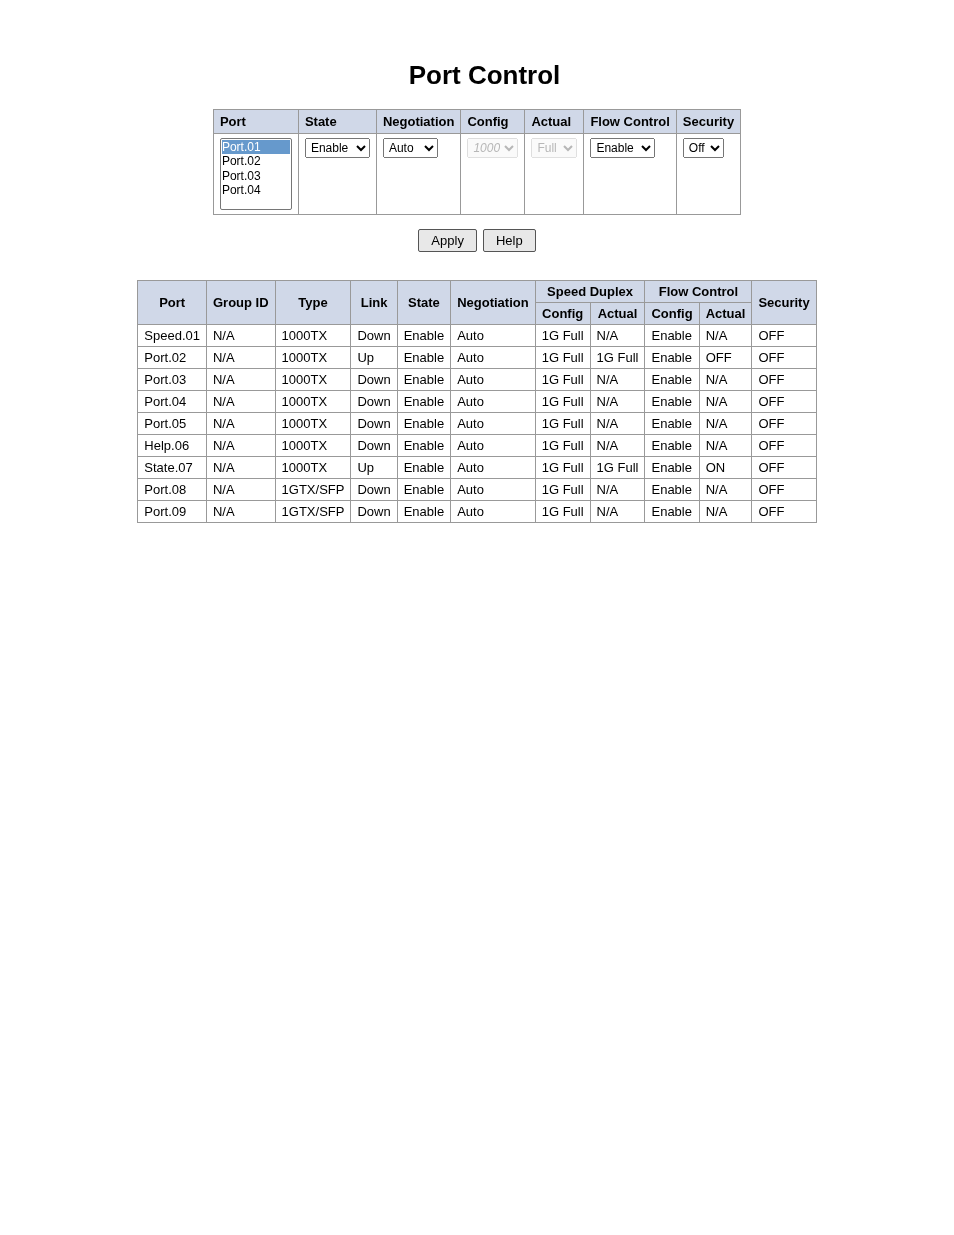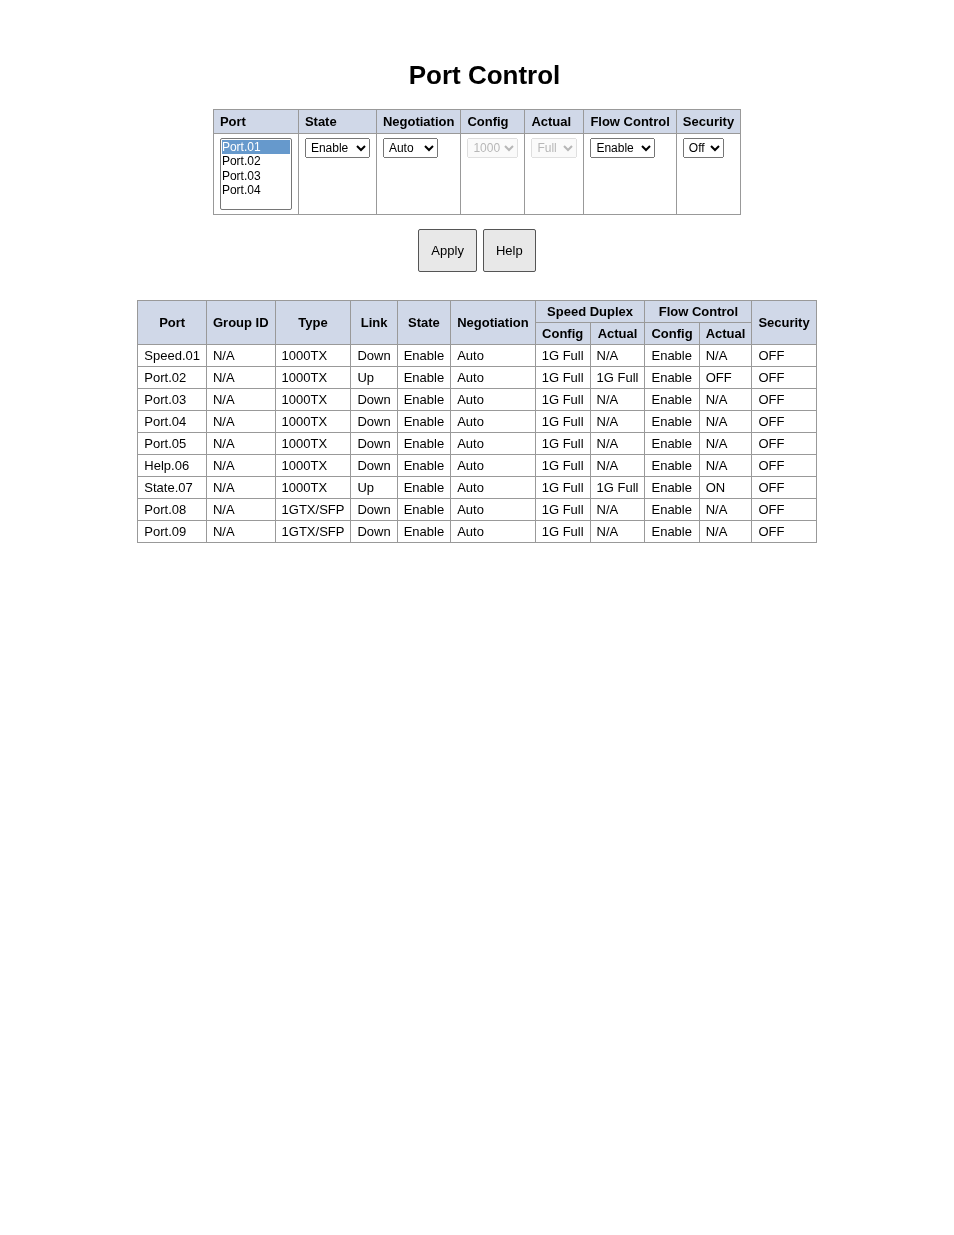--- a/index.html
+++ b/index.html
@@ -49,21 +49,21 @@
     select {
       font-size: 12px;
       padding: 1px;
     }
     .buttons-row {
       display: flex;
       gap: 6px;
       margin-bottom: 28px;
     }
     .btn {
-      padding: 13px 12px;
+      padding: 3px 12px;
       font-size: 13px;
       border: 1px solid #555;
       background: #e8e8e8;
       cursor: pointer;
       border-radius: 2px;
     }
 
     .status-table {
       border-collapse: collapse;
     }
@@ -119,21 +119,21 @@
           <option>Disable</option>
         </select>
       </td>
       <td>
         <select name="negotiation">
           <option selected="">Auto</option>
           <option>Force</option>
         </select>
       </td>
       <td>
-        <select name="speed" disabled="" style="color:#999;">
+        <select name="speed" disabled="" style="color:#999;font-style:italic;">
           <option>10</option>
           <option>100</option>
           <option selected="">1000</option>
         </select>
       </td>
       <td>
         <select name="duplex" disabled="" style="color:#999;">
           <option selected="">Full</option>
           <option>Half</option>
         </select>

